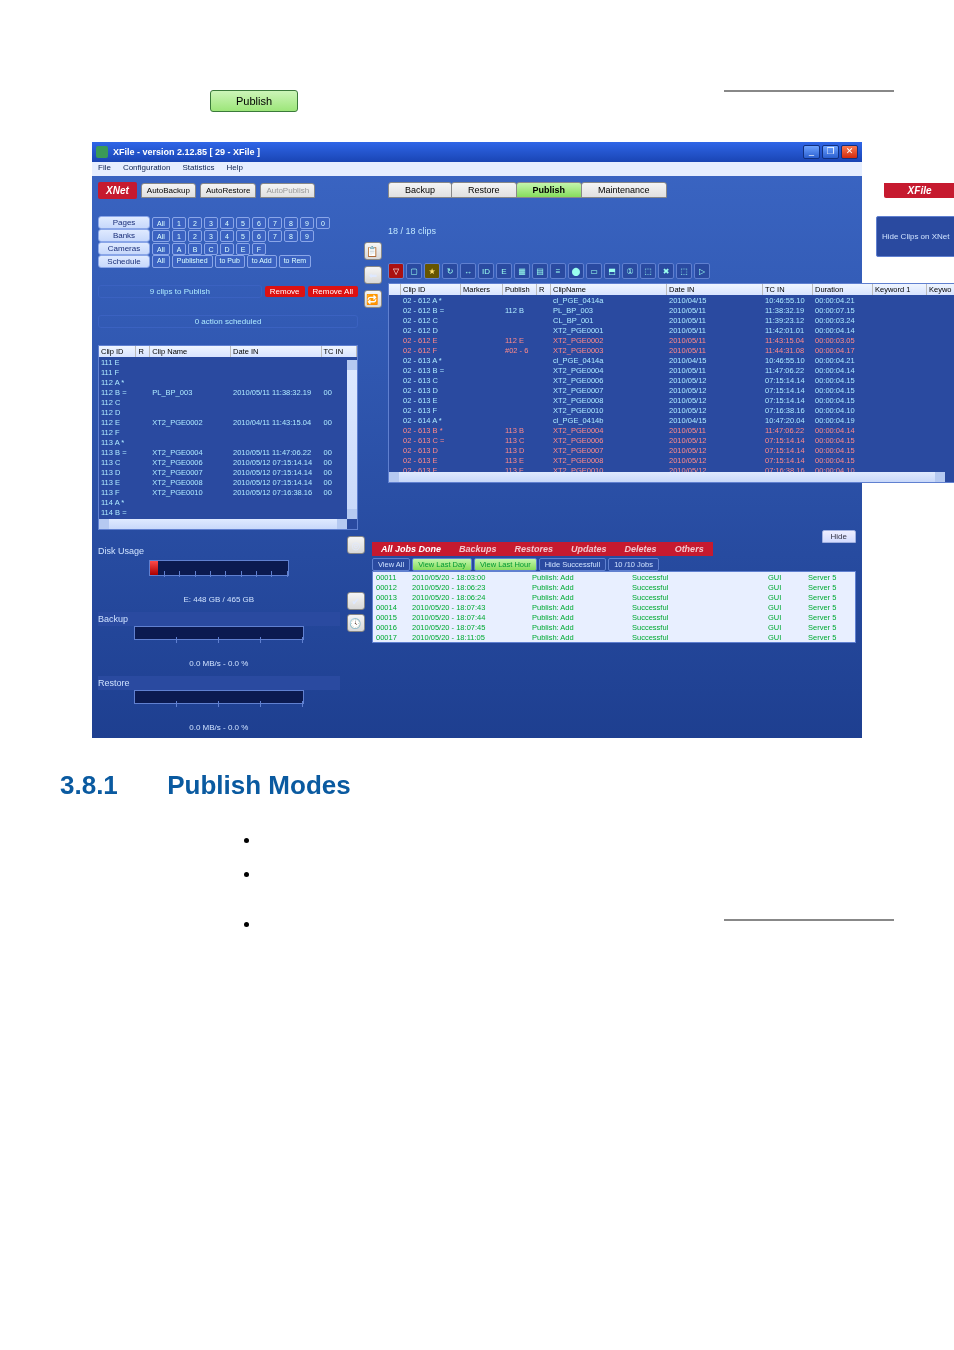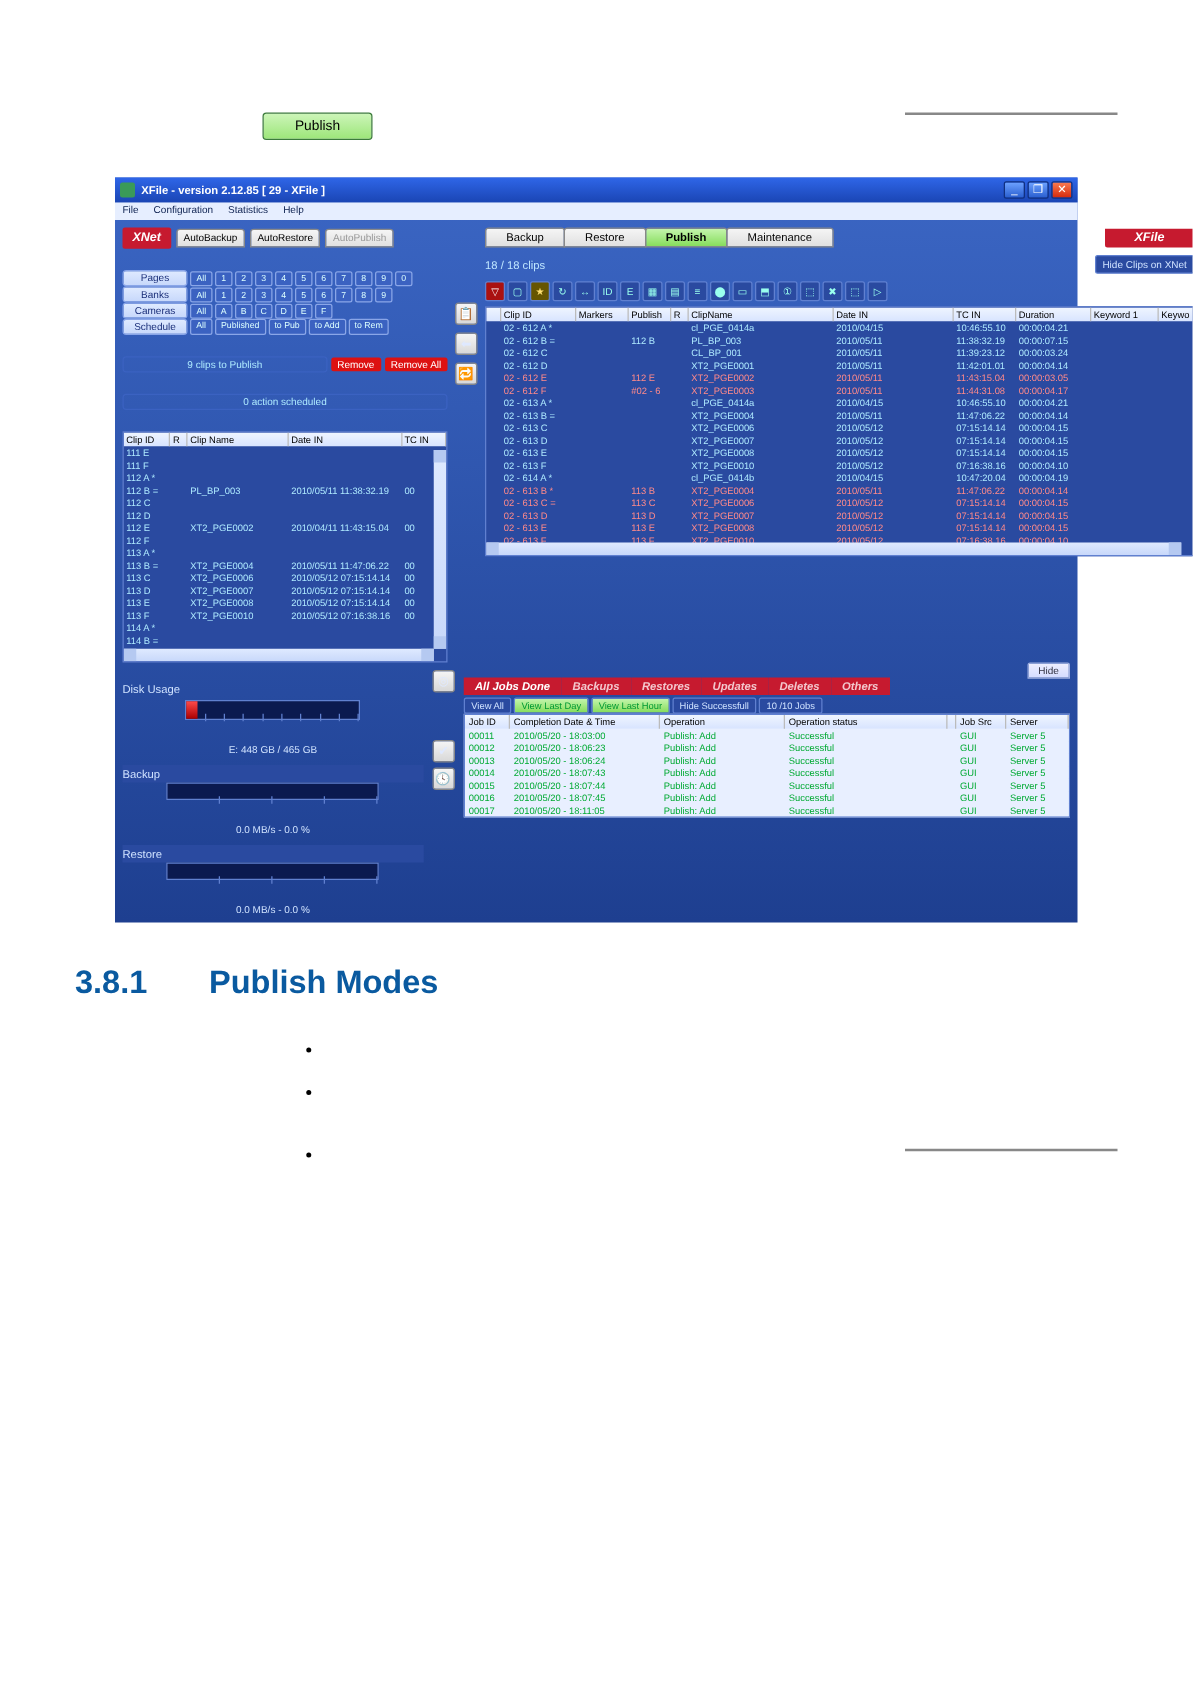--- a/index.html
+++ b/index.html
@@ -63,21 +63,21 @@
   .midicons { width: 22px; display: flex; flex-direction: column; gap: 6px; padding-top: 60px; align-items:center; }
   .midicons .ib { width: 18px; height: 18px; background: linear-gradient(#f5f5f5,#d8d8d8); border: 1px solid #888; border-radius: 3px; display:flex; align-items:center; justify-content:center; font-size:10px; }
   .midicons2 { width: 22px; display: flex; flex-direction: column; gap: 4px; align-items:center; }
   .midicons2 .ib { width: 18px; height: 18px; background: linear-gradient(#f5f5f5,#d8d8d8); border: 1px solid #888; border-radius: 3px; display:flex; align-items:center; justify-content:center; font-size:10px; }
   .toptabs { display: flex; align-items: center; }
   .toptabs .tab { background: linear-gradient(#f5f5f5,#e0e0e0); border: 1px solid #888; padding: 2px 16px; font-size: 9px; color: #000; border-radius: 3px 3px 0 0; margin-right: -1px; }
   .toptabs .tab.active { background: linear-gradient(#c4f5ad,#86dd5c); font-weight: 600; }
   .rt-xfile { font-size: 10px; color: #fff; font-style: italic; font-weight: 700; margin-left: auto; background:#c61a2f; padding:2px 24px; border-radius:0 0 0 2px; }
   .countbar { display: flex; justify-content: space-between; align-items: center; margin-top: 2px; }
   .clipcount { font-size: 9px; color: #bfe6ff; }
-  .hidebtn { font-size: 8px; background: #2a4aa0; border: 1px solid #6080d0; color: #cfe2ff; padding: 2px 5px; border-radius: 2px; }
+  .hidebtn { font-size: 8px; background: #2a4aa0; border: 1px solid #6080d0; color: #cfe2ff; padding: 15px 5px; border-radius: 2px; margin-top: 12px; }
   .iconrow { display: flex; gap: 2px; margin-top: 2px; }
   .iconrow .ic { width: 16px; height: 16px; background: #2a4aa0; border: 1px solid #6080d0; border-radius: 2px; display:flex; align-items:center; justify-content:center; color:#9fe; font-size:8px;}
   .iconrow .ic.red { background:#a11; color:#fff; }
   .iconrow .ic.yel { background:#665500; color:#ffe070; }
   .maintbl { background: #2a4aa0; border: 1px solid #6080d0; height: 200px; position: relative; overflow: hidden; }
   .maintbl .hdr { display: flex; background: linear-gradient(#eff5ff,#d8e4ff); color: #000; font-size: 7.5px; }
   .maintbl .hdr span { padding: 1px 2px; border-right: 1px solid #bbb; }
   .mc-warn{width:12px;} .mc-id{width:60px;} .mc-mark{width:42px;} .mc-pub{width:34px;} .mc-r{width:14px;} .mc-name{width:116px;} .mc-date{width:96px;} .mc-tc{width:50px;} .mc-dur{width:60px;} .mc-kw{width:54px;} .mc-kw2{flex:1;}
   .mrow { display: flex; font-size: 7.5px; color: #aeeaff; }
   .mrow.red { color: #ff8a8a; }
@@ -704,29 +704,20 @@
               <div class="jp-hide">Hide</div>
             </div>
             <div class="jp-filter">
               <div class="jp-fbtn">View All</div>
               <div class="jp-fbtn active">View Last Day</div>
               <div class="jp-fbtn active">View Last Hour</div>
               <div class="jp-fbtn">Hide Successfull</div>
               <div class="jp-fbtn">10 /10 Jobs</div>
             </div>
             <div class="jobtbl">
-              <div class="jhdr">
-                <span class="j-id">Job ID</span>
-                <span class="j-dt">Completion Date &amp; Time</span>
-                <span class="j-op">Operation</span>
-                <span class="j-st">Operation status</span>
-                <span class="j-sp"></span>
-                <span class="j-src">Job Src</span>
-                <span class="j-srv">Server</span>
-              </div>
               <div id="job-rows">
                   <div class="jrow">
                     <span class="j-id">00011</span>
                     <span class="j-dt">2010/05/20 - 18:03:00</span>
                     <span class="j-op">Publish: Add</span>
                     <span class="j-st">Successful</span>
                     <span class="j-sp"></span>
                     <span class="j-src">GUI</span>
                     <span class="j-srv">Server 5</span>
                   </div>

